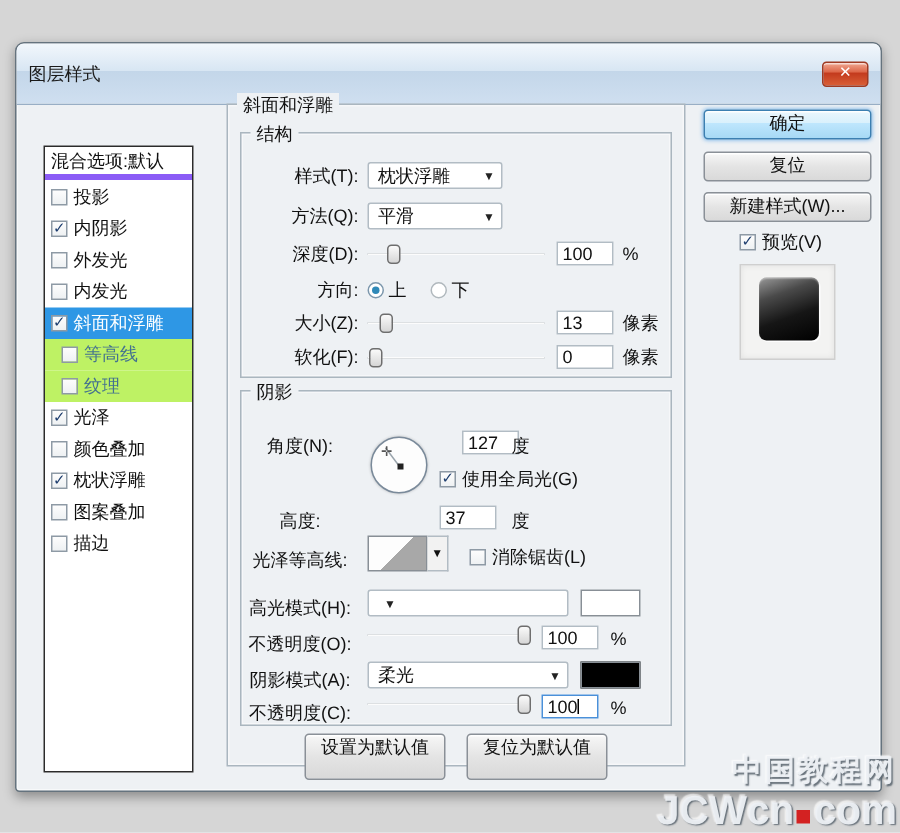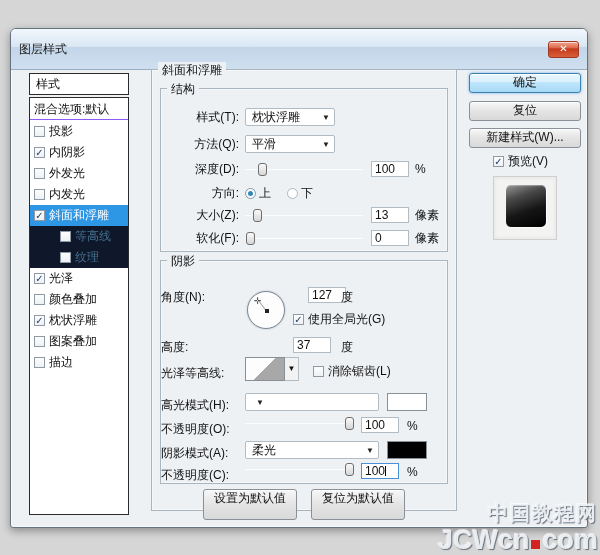--- a/index.html
+++ b/index.html
@@ -40,23 +40,23 @@
   .side-header {
     position: absolute; left: 18px; top: 44px; width: 100px; height: 22px;
     background: #fff; border: 1px solid #2b2b2b;
     line-height: 20px; padding-left: 6px;
   }
   .side-list {
     position: absolute; left: 18px; top: 68px; width: 100px; height: 418px;
     background: #fff; border: 1px solid #2b2b2b; padding-top: 1px;
   }
   .srow { height: 21px; display: flex; align-items: center; padding-left: 4px; gap: 4px; cursor: default; }
-  .srow.blend { border-bottom: 1px solid #8b5cf6; margin-bottom: 1px; }
+  .srow.blend { border-bottom: 4px solid #8b5cf6; margin-bottom: 1px; }
   .srow.sel { background: #2e97e5; color: #fff; }
-  .srow.sub { padding-left: 30px; background: #0f172a; color: #44728f; }
+  .srow.sub { padding-left: 11px; background: #bef264; color: #44728f; }
   .cb {
     width: 11px; height: 11px; flex: none;
     background: linear-gradient(#fdfdfd, #eef1f3);
     border: 1px solid #8e9aa5;
     font-size: 10px; line-height: 9px; text-align: center;
     color: #1d3d6e; font-weight: bold;
   }
   
   .grp { position: absolute; border: 1px solid #aab6bf; box-shadow: inset 0 0 0 1px rgba(255,255,255,0.45); }
   .grp-title { position: absolute; top: -8px; left: 6px; background: #eef1f4; padding: 0 4px; white-space: nowrap; }
@@ -84,21 +84,21 @@
     width: 38px; height: 16px; background: #fff; border: 1px solid #b2bcc4;
     padding: 1px 3px; line-height: 12px; margin-left: 8px; white-space: nowrap; overflow: hidden;
   }
   .vinput.focus { border-color: #4a90d9; }
   .caret { display: inline-block; width: 1px; height: 10px; background: #000; vertical-align: -1px; }
   .unit { margin-left: 6px; white-space: nowrap; }
   .radio { width: 11px; height: 11px; border-radius: 50%; border: 1px solid #7c97ac; background: #fff; position: relative; flex: none; margin-right: 3px; cursor: pointer; }
   .radio.on::after { content: ""; position: absolute; inset: 2px; border-radius: 50%; background: #2f89b8; }
   .radio.off { border-color: #b0b8bd; }
   
-  .shlabel { position: absolute; width: 78px; left: 0; text-align: left; white-space: nowrap; }
+  .shlabel { position: absolute; width: 78px; left: 0; text-align: center; white-space: nowrap; }
   .dial {
     position: absolute; left: 86px; top: 30px; width: 38px; height: 38px;
     border-radius: 50%; border: 1px solid #7a8a9a; background: #fdfdfd;
     box-shadow: 0 0 2px rgba(0,0,0,0.25);
   }
   .dial .ray { position: absolute; left: 18px; top: 18px; width: 15px; height: 1px; background: #9aa4ac; transform-origin: 0 50%; transform: rotate(-127deg); }
   .dial .cdot { position: absolute; left: 17px; top: 17px; width: 4px; height: 4px; background: #222; }
   .dial .cross { position: absolute; left: 6px; top: 4px; font-size: 9px; color: #555; }
   .contour {
     position: absolute; left: 84px; top: 96px; width: 40px; height: 24px;
@@ -152,21 +152,20 @@
 </head>
 <body>
 
 <div class="dialog">
 
   <div class="titlebar">
     <span class="title">图层样式</span>
     <span class="close-btn"><span>✕</span></span>
   </div>
 
-  <div class="side-header">样式</div>
   <div class="side-list">
     <div class="srow blend">
       <span>混合选项:默认</span>
     </div>
     <div class="srow">
       <span class="cb"></span>
       <span>投影</span>
     </div>
     <div class="srow">
       <span class="cb"><span>✓</span></span>

